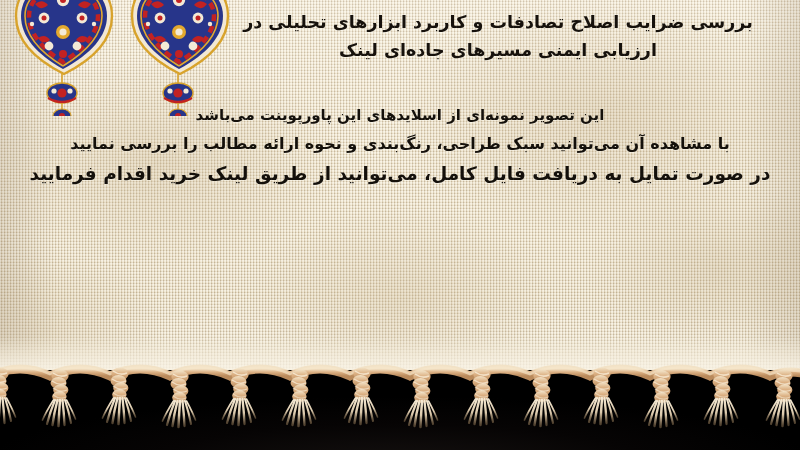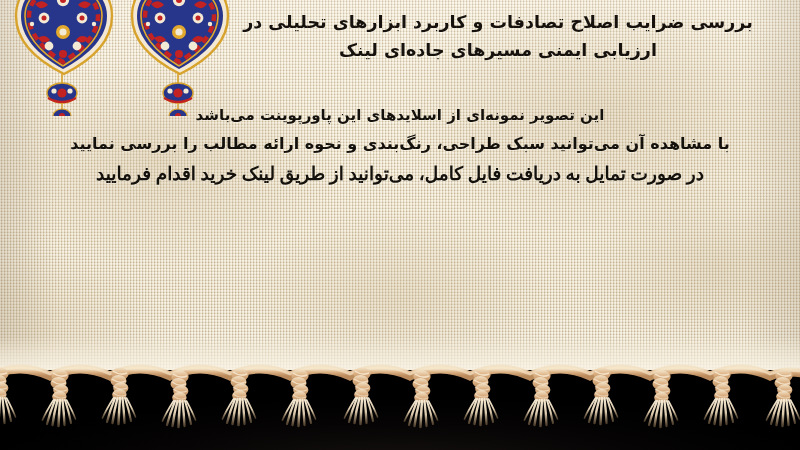--- a/index.html
+++ b/index.html
@@ -153,21 +153,21 @@
     font-weight: bold;
     text-shadow: 0 1px 0 rgba(255,252,242,0.40);
   }
 
   .body-line {
     display: block;
     margin: 0 auto 13px auto;
     white-space: nowrap;
   }
 
-  .body-line:last-child { margin-bottom: 16px; font-family: Liberation Serif, serif; }
+  .body-line:last-child { margin-bottom: 16px; }
 
   .body-line.l1 { font-size: 15px; }
   .body-line.l2 { font-size: 16px; }
   .body-line.l3 { font-size: 18.5px; }
 </style>
 </head>
 <body>
 
 <div id="slide">
 

